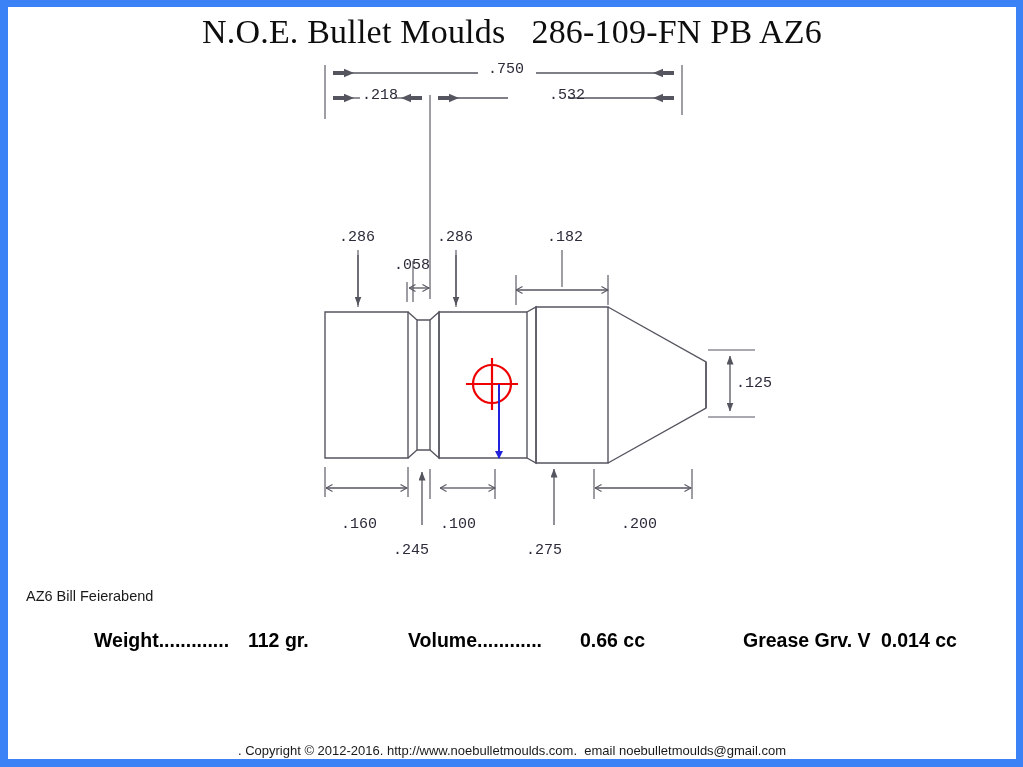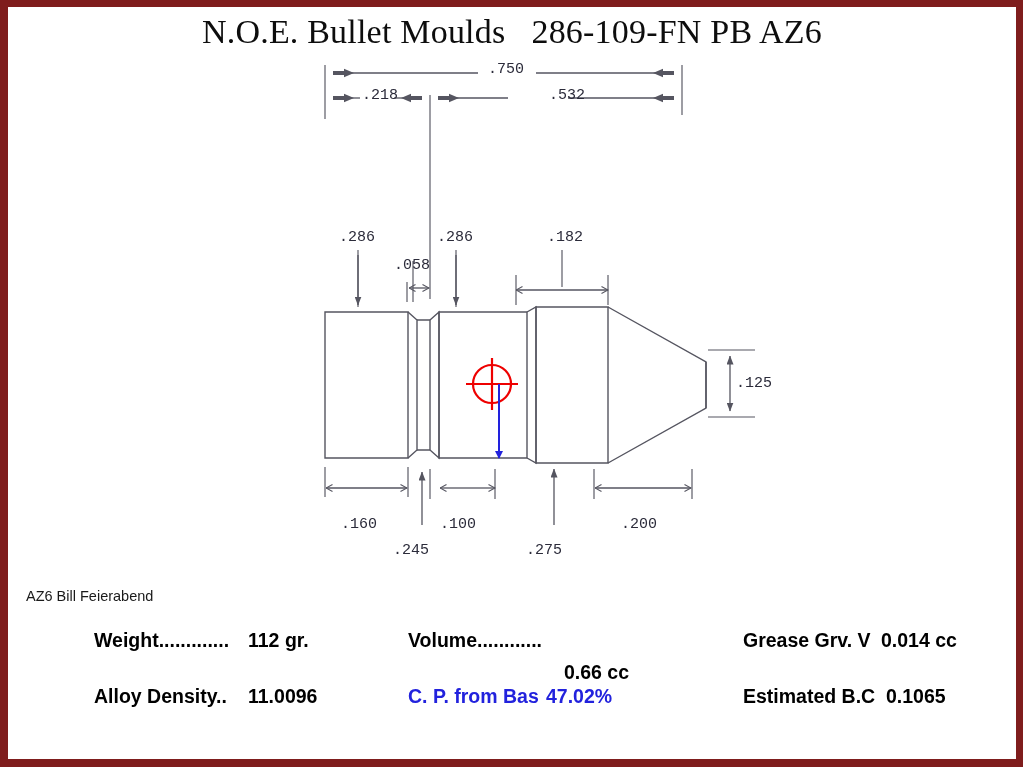--- a/index.html
+++ b/index.html
@@ -1,19 +1,19 @@
 <!DOCTYPE html>
 <html><head>
 <meta charset="utf-8">
 <style>
   html,body{margin:0;padding:0;background:#6e6e6e;}
   body{width:1023px;height:767px;overflow:hidden;
        font-family:"Liberation Sans",sans-serif;}
   #frame{position:absolute;left:0;top:0;width:1023px;height:767px;
-         background:#7f1d1d;box-sizing:border-box;}
+         background:#3b82f6;box-sizing:border-box;}
   #sheet{position:absolute;left:8px;top:7px;width:1008px;height:752px;
          background:#ffffff;box-sizing:border-box;overflow:hidden;}
   #drawing{position:absolute;left:0;top:0;width:1008px;height:752px;}
   .ttl{position:absolute;left:0;top:6px;width:1008px;text-align:center;
        font-family:"Liberation Serif",serif;font-size:34px;color:#0d0d0d;
        white-space:pre;letter-spacing:.2px;}
   .dim{position:absolute;font-family:Liberation Mono, monospace;
        font-size:15px;color:#2b2b3a;white-space:nowrap;}
   .credit{position:absolute;left:18px;top:581px;font-size:14.5px;color:#1a1a1a;}
   .foot{position:absolute;left:0;top:736px;width:1008px;text-align:center;
@@ -159,28 +159,21 @@
     <div class="dim" style="left:518px;top:535px;">.275</div>
     <div class="dim" style="left:613px;top:509px;">.200</div>
 
     <div class="credit">AZ6 Bill Feierabend</div>
 
     <div class="tbl">
       <div class="trow" style="top:0px;">
         <div class="cell" style="left:86px;">Weight.............</div>
         <div class="cell" style="left:240px;">112 gr.</div>
         <div class="cell" style="left:400px;">Volume............</div>
-        <div class="cell" style="left:556px;margin-top:32px;">0.66 cc</div>
+        <div class="cell" style="left:572px;">0.66 cc</div>
         <div class="cell" style="left:735px;">Grease Grv. V</div>
         <div class="cell" style="left:873px;">0.014 cc</div>
       </div>
-      <div class="trow" style="top:56px;">
-        <div class="cell" style="left:86px;">Alloy Density..</div>
-        <div class="cell" style="left:240px;">11.0096</div>
-        <div class="cell blue" style="left:400px;">C. P. from Bas</div>
-        <div class="cell blue" style="left:538px;">47.02%</div>
-        <div class="cell" style="left:735px;">Estimated B.C</div>
-        <div class="cell" style="left:878px;">0.1065</div>
-      </div>
     </div>
 
+    <div class="foot">. Copyright © 2012-2016. http://www.noebulletmoulds.com.  email noebulletmoulds@gmail.com</div>
   </div>
 </div>
 
 </body></html>

